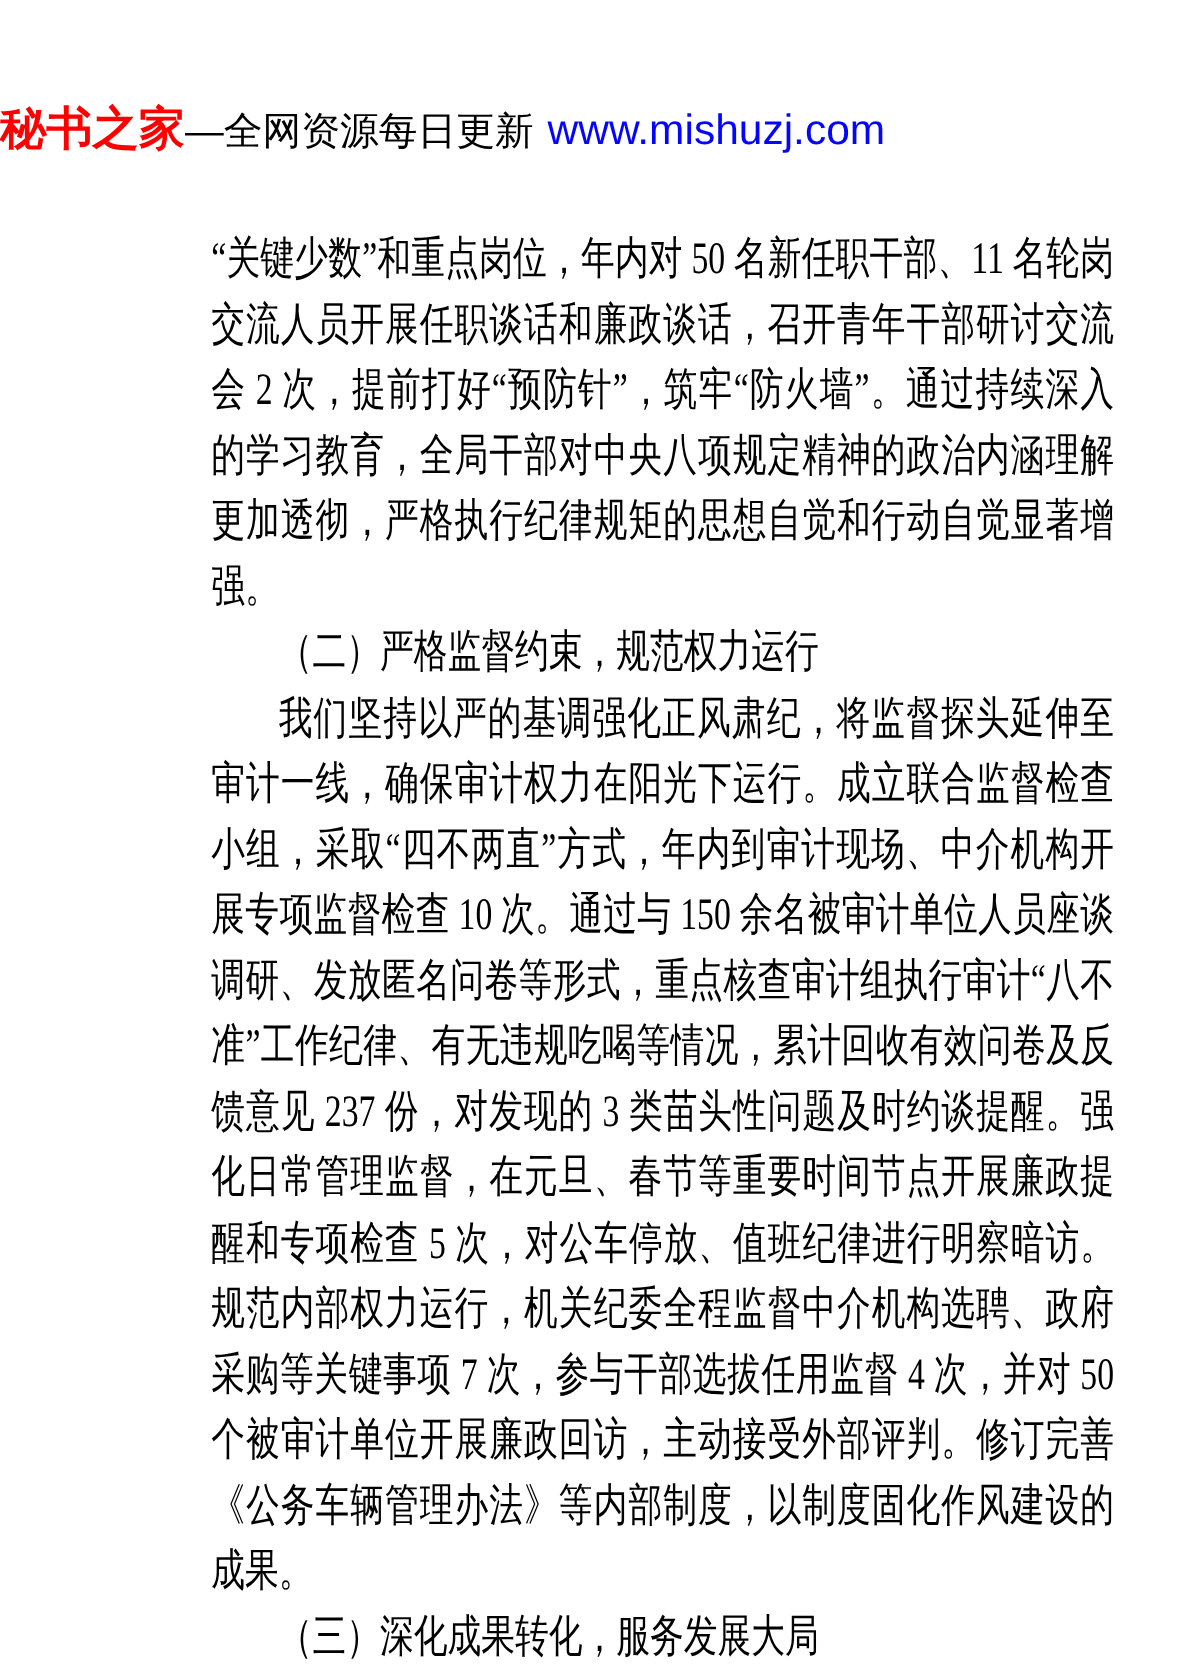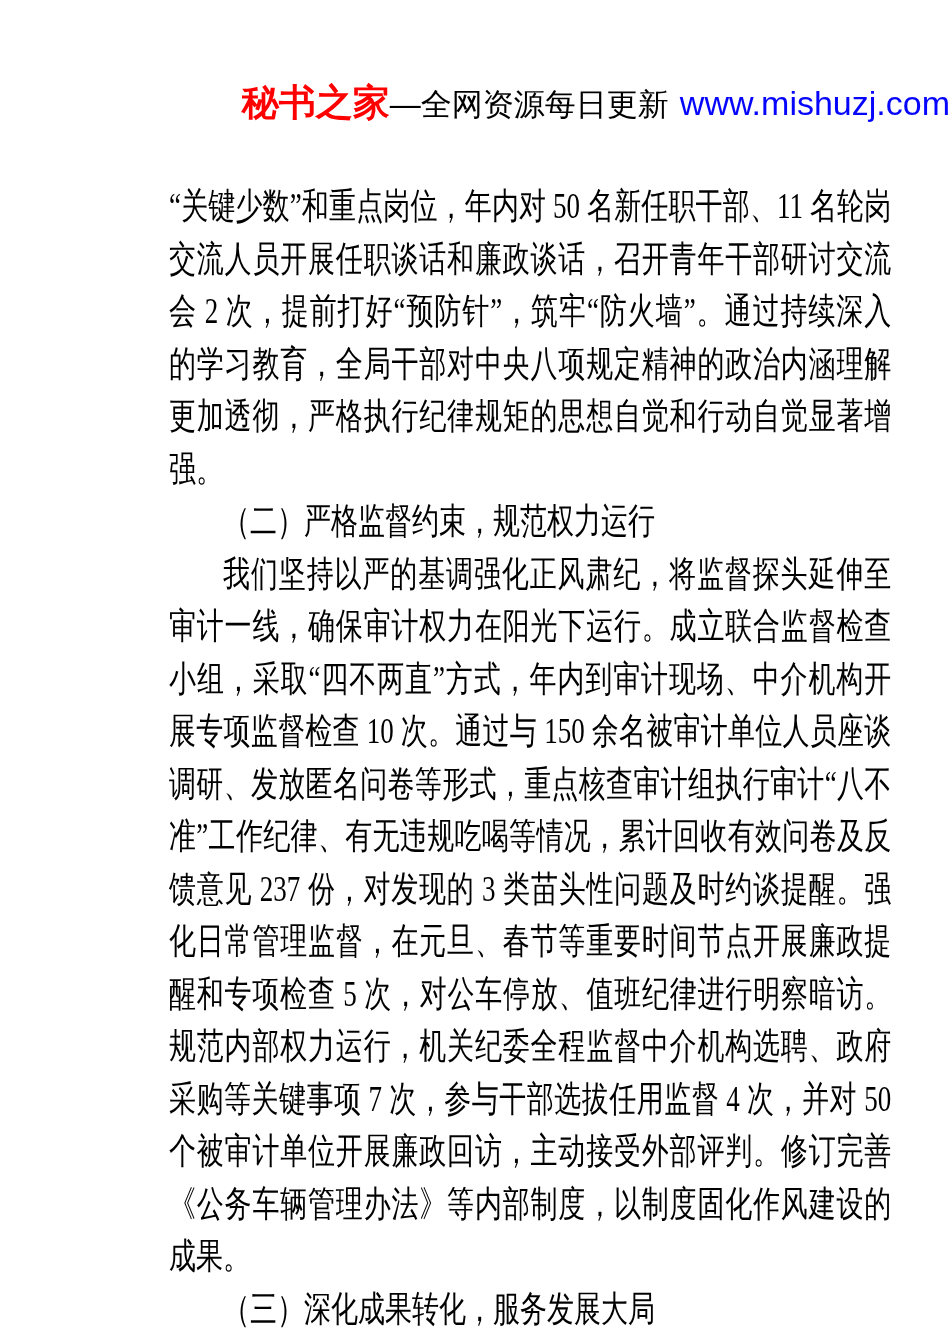--- a/index.html
+++ b/index.html
@@ -14,21 +14,21 @@
     background: #ffffff;
     overflow: hidden;
     font-family: "Liberation Sans", sans-serif;
   }
   
   .site-header {
     position: absolute;
     top: 84px;
     left: 0;
     width: 100%;
-    text-align: right;
+    text-align: left;
     white-space: nowrap;
     line-height: 1;
   }
   .brand {
     font-size: 37px;
     font-weight: bold;
     font-family: "Liberation Sans", sans-serif;
   }
   .tagline {
     font-size: 31px;

